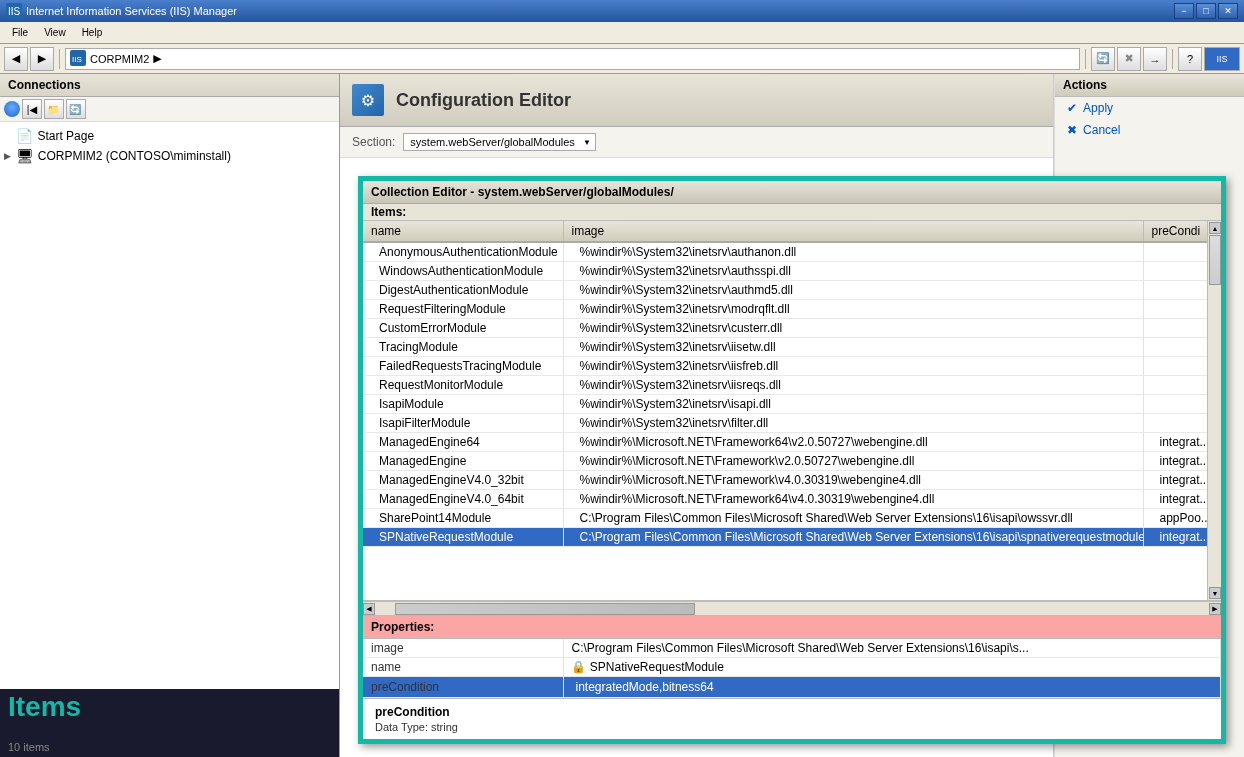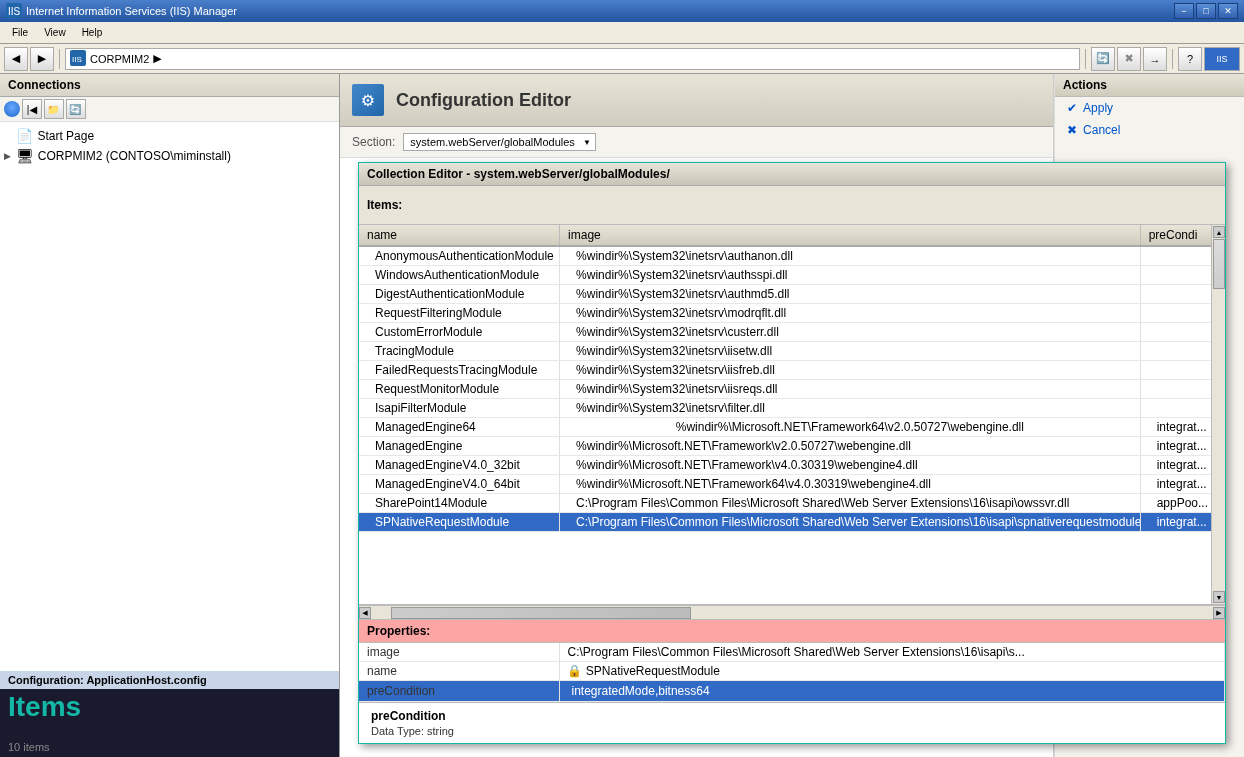--- a/index.html
+++ b/index.html
@@ -188,37 +188,37 @@
     .section-dropdown-arrow {
       position: absolute; right: 4px; top: 50%;
       transform: translateY(-50%);
       font-size: 8px;
     }
 
     
     .collection-editor {
       position: absolute;
       left: 358px;
-      top: 162px;
+      top: 176px;
       width: 868px;
       background: white;
-      border: 1px solid #14b8a6;
+      border: 5px solid #14b8a6;
       box-shadow: 3px 3px 8px rgba(0,0,0,0.4);
       z-index: 100;
     }
     .ce-window-title {
       background: linear-gradient(to bottom, #e8e4d8, #c8c4b8);
       padding: 4px 8px;
       font-size: 12px;
       font-weight: bold;
       border-bottom: 1px solid #aaa;
     }
     .items-header {
       background: #e8e4d8;
-      padding: 12px 8px;
+      padding: 1px 8px;
       font-weight: bold;
       font-size: 12px;
       border-bottom: 1px solid #bbb;
     }
     .table-container {
       height: 380px;
       overflow: auto;
       border-bottom: 1px solid #bbb;
     }
     table {
@@ -396,21 +396,20 @@
         <span class="expand-icon"> </span>
         <span style="margin-right:4px;font-size:14px">📄</span>
         <span class="item-label">Start Page</span>
       </div>
       <div class="tree-item">
         <span class="expand-icon">▶</span>
         <span style="margin-right:4px;font-size:14px">🖥</span>
         <span class="item-label">CORPMIM2 (CONTOSO\miminstall)</span>
       </div>
     </div>
-    <div class="config-label">Configuration: ApplicationHost.config</div>
     <div class="left-status">
       <div style="display:flex;align-items:flex-end;height:100%">
         <div>
           <div style="font-size:28px;font-weight:bold;color:#14b8a6;line-height:1">Items</div>
           <div style="color:#888;font-size:11px;margin-top:20px">10 items</div>
         </div>
       </div>
     </div>
   </div>
 
@@ -480,27 +479,32 @@
                     <td>FailedRequestsTracingModule</td>
                     <td style="max-width: 580px;">%windir%\System32\inetsrv\iisfreb.dll</td>
                     <td></td>
                   </tr>
                   <tr>
                     <td>RequestMonitorModule</td>
                     <td style="max-width: 580px;">%windir%\System32\inetsrv\iisreqs.dll</td>
                     <td></td>
                   </tr>
                   <tr>
+                    <td>IsapiModule</td>
+                    <td style="max-width: 580px;">%windir%\System32\inetsrv\isapi.dll</td>
+                    <td></td>
+                  </tr>
+                  <tr>
                     <td>IsapiFilterModule</td>
                     <td style="max-width: 580px;">%windir%\System32\inetsrv\filter.dll</td>
                     <td></td>
                   </tr>
                   <tr>
                     <td>ManagedEngine64</td>
-                    <td style="max-width: 580px; text-align: center;">%windir%\Microsoft.NET\Framework64\v2.0.50727\webengine.dll</td>
+                    <td style="max-width: 580px;">%windir%\Microsoft.NET\Framework64\v2.0.50727\webengine.dll</td>
                     <td>integrat...</td>
                   </tr>
                   <tr>
                     <td>ManagedEngine</td>
                     <td style="max-width: 580px;">%windir%\Microsoft.NET\Framework\v2.0.50727\webengine.dll</td>
                     <td>integrat...</td>
                   </tr>
                   <tr>
                     <td>ManagedEngineV4.0_32bit</td>
                     <td style="max-width: 580px;">%windir%\Microsoft.NET\Framework\v4.0.30319\webengine4.dll</td>

